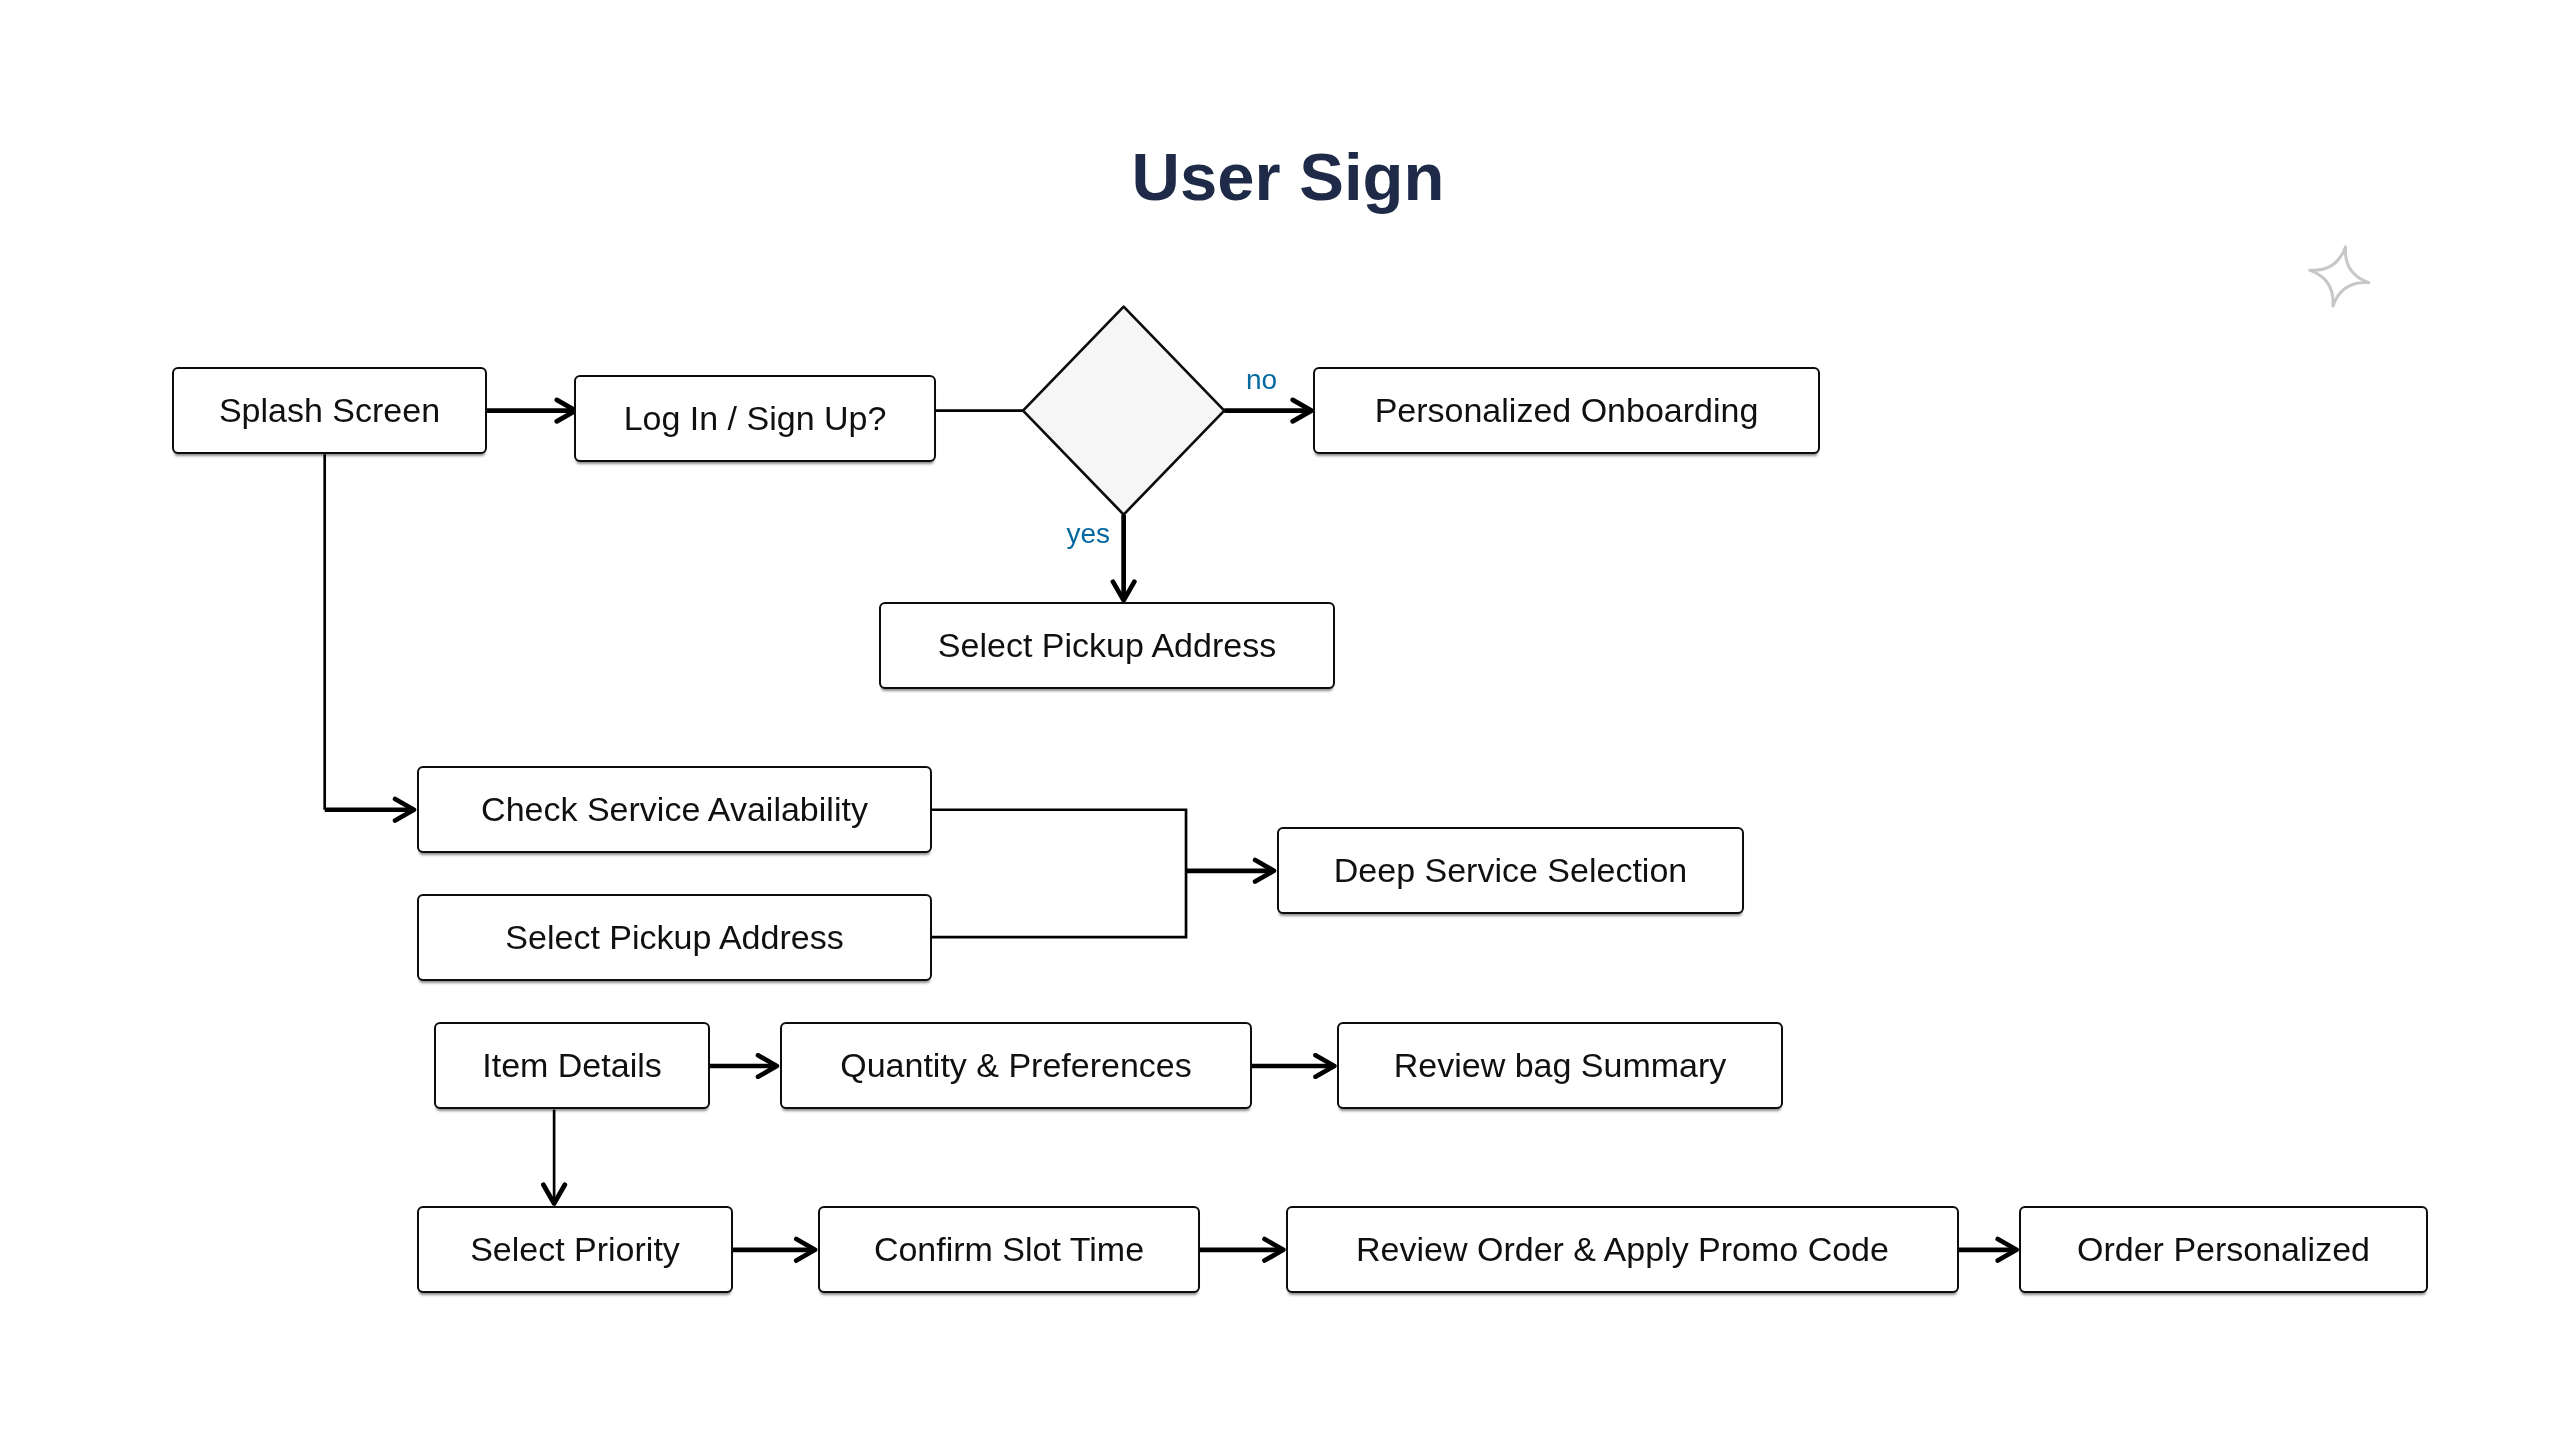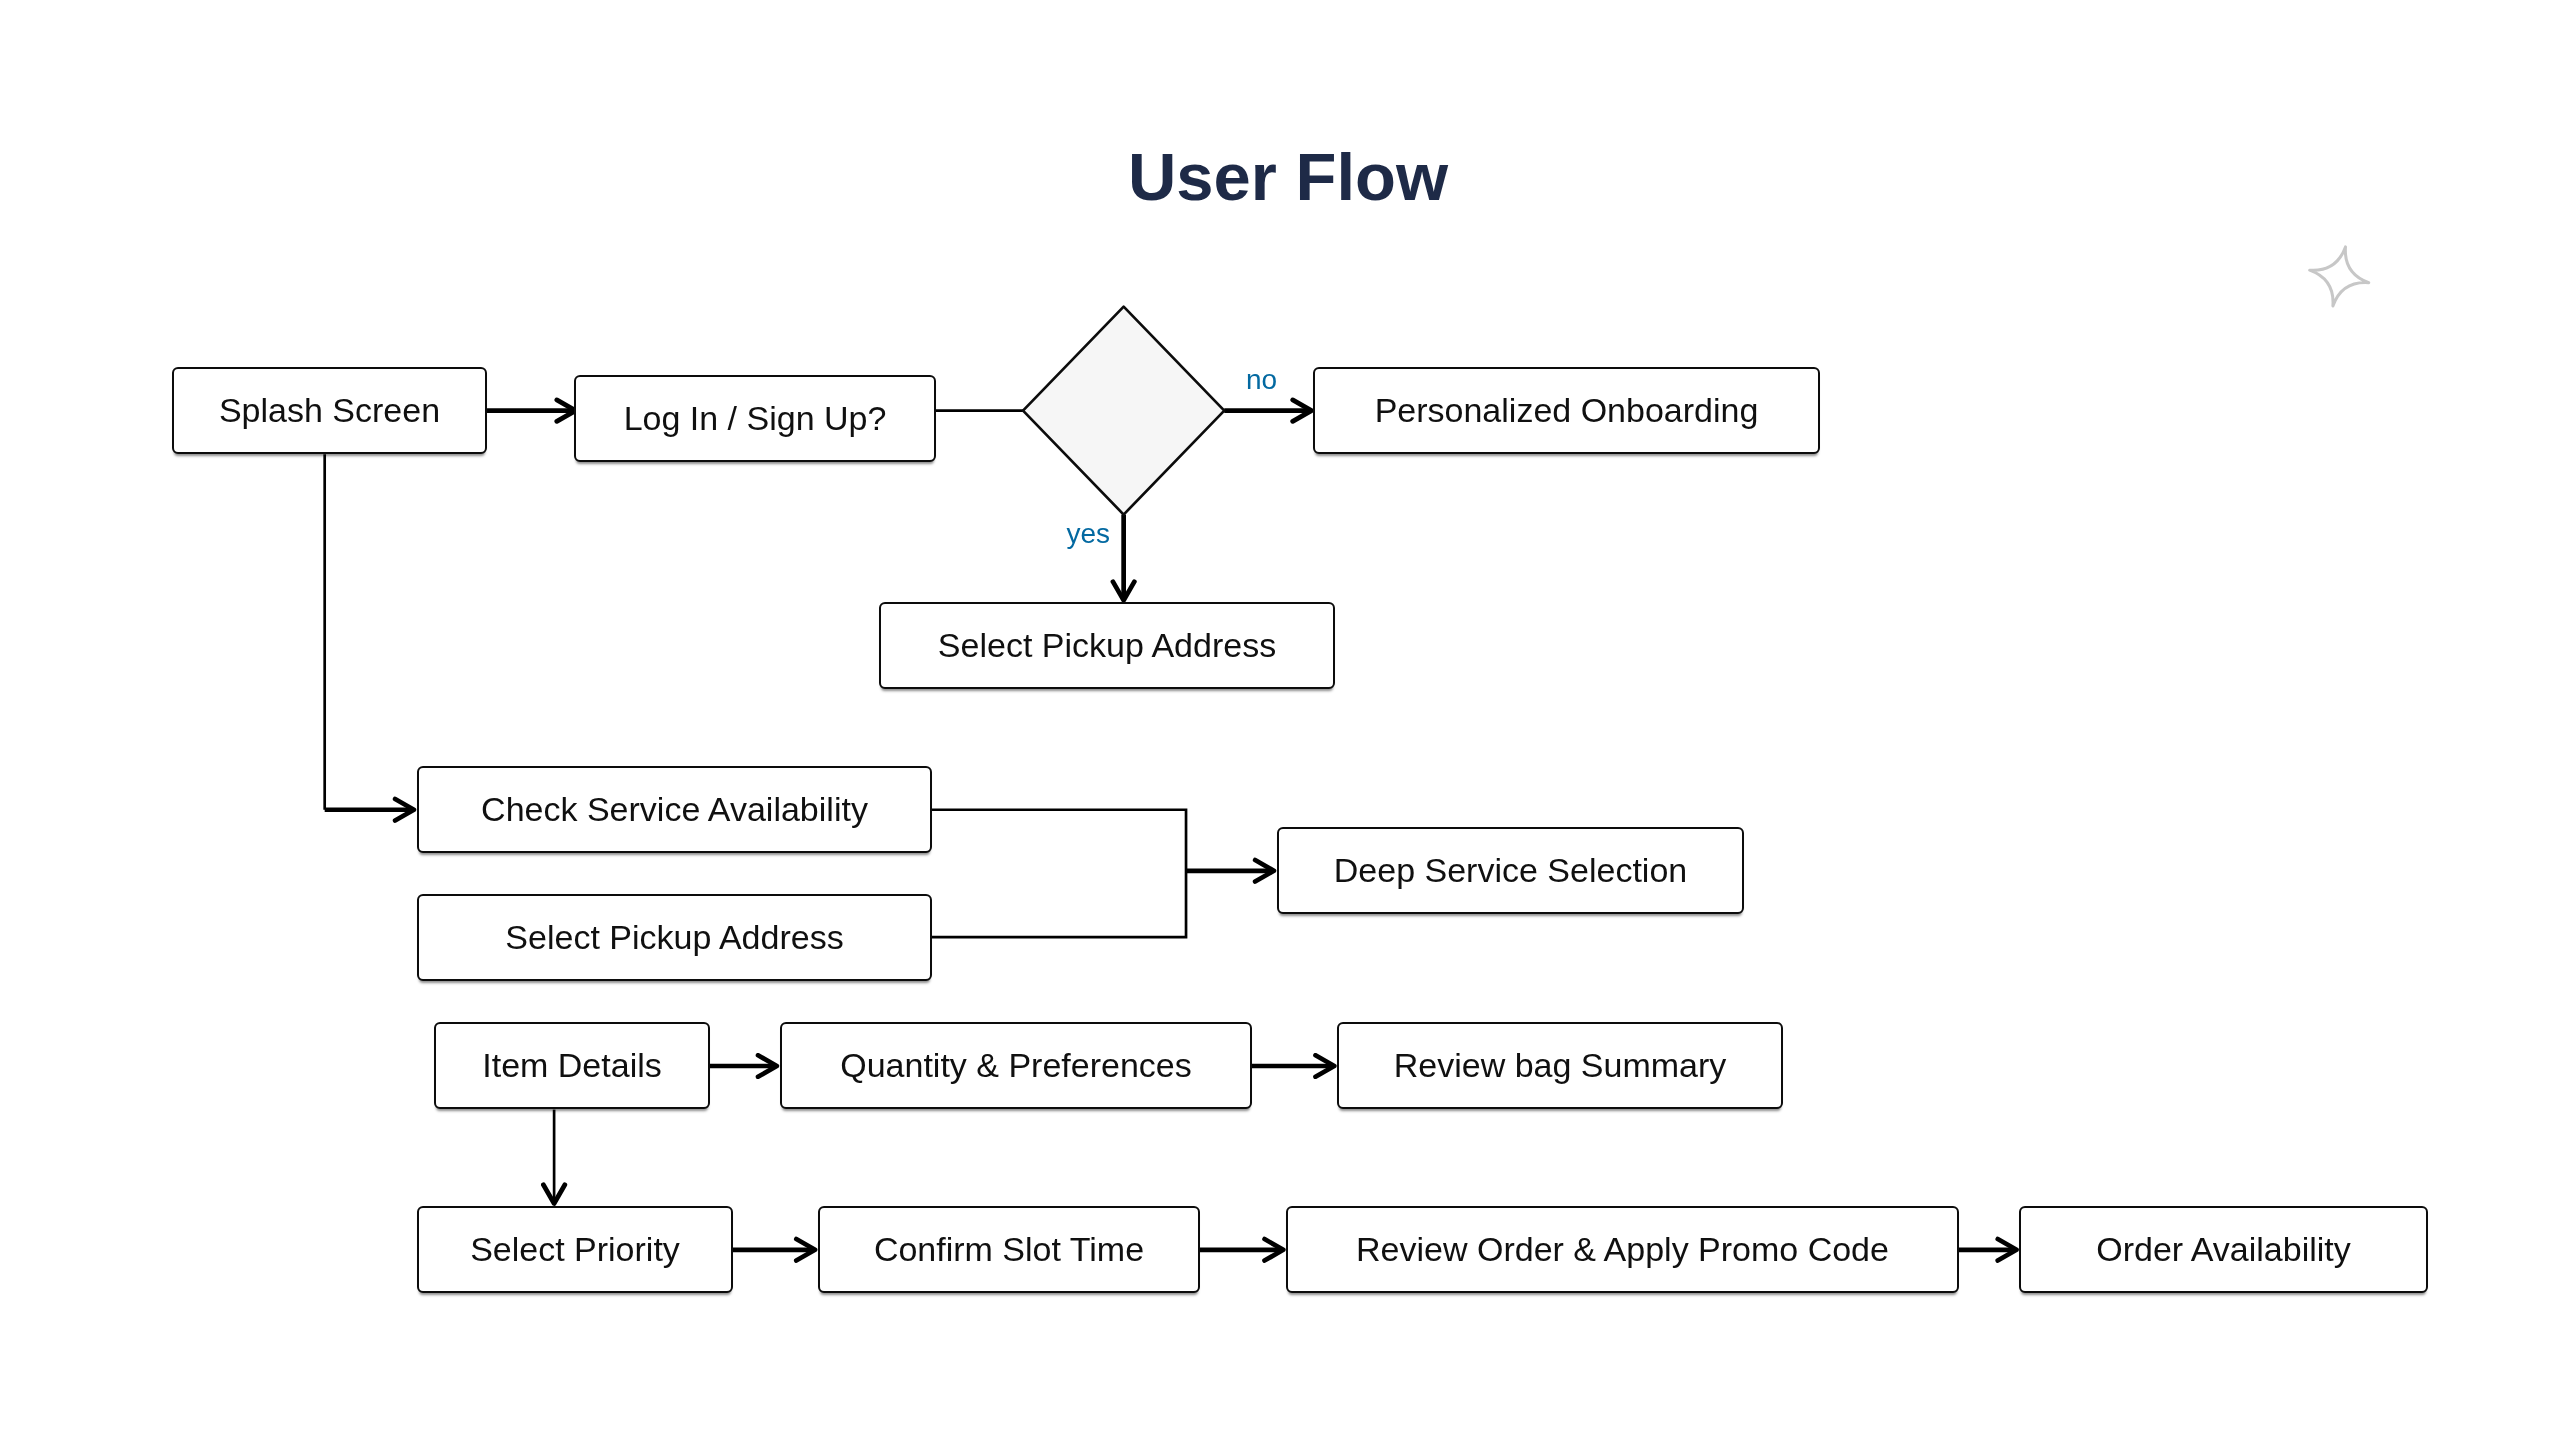--- a/index.html
+++ b/index.html
@@ -48,21 +48,21 @@
     font-size: 28px;
     color: #0369a1;
     white-space: nowrap;
   }
 </style>
 </head>
 <body>
 
 <div class="canvas">
 
-  <h1 class="page-title">User Flow</h1>
+  <h1 class="page-title">User Sign</h1>
 
   <svg class="edges" viewBox="0 0 3840 2133" xmlns="http://www.w3.org/2000/svg">
     <defs>
       <marker id="arrow" viewBox="0 0 10 10" refX="7" refY="5" markerWidth="40" markerHeight="40" orient="auto" markerUnits="userSpaceOnUse">
         <path d="M1.5,1 L8.5,5 L1.5,9" fill="none" stroke="#000000" stroke-width="1.75" stroke-linecap="round" stroke-linejoin="round"></path>
       </marker>
     </defs>
 
     <path d="M726,612 H852" stroke="#000" stroke-width="7" fill="none" marker-end="url(#arrow)"></path>
 
@@ -145,17 +145,17 @@
 
   <div class="node" style="left:818px; top:1206px; width:382px;">
     <span class="node-label">Confirm Slot Time</span>
   </div>
 
   <div class="node" style="left:1286px; top:1206px; width:673px;">
     <span class="node-label">Review Order &amp; Apply Promo Code</span>
   </div>
 
   <div class="node" style="left:2019px; top:1206px; width:409px;">
-    <span class="node-label">Order Availability</span>
+    <span class="node-label">Order Personalized</span>
   </div>
 
 </div>
 
 
 </body></html>

